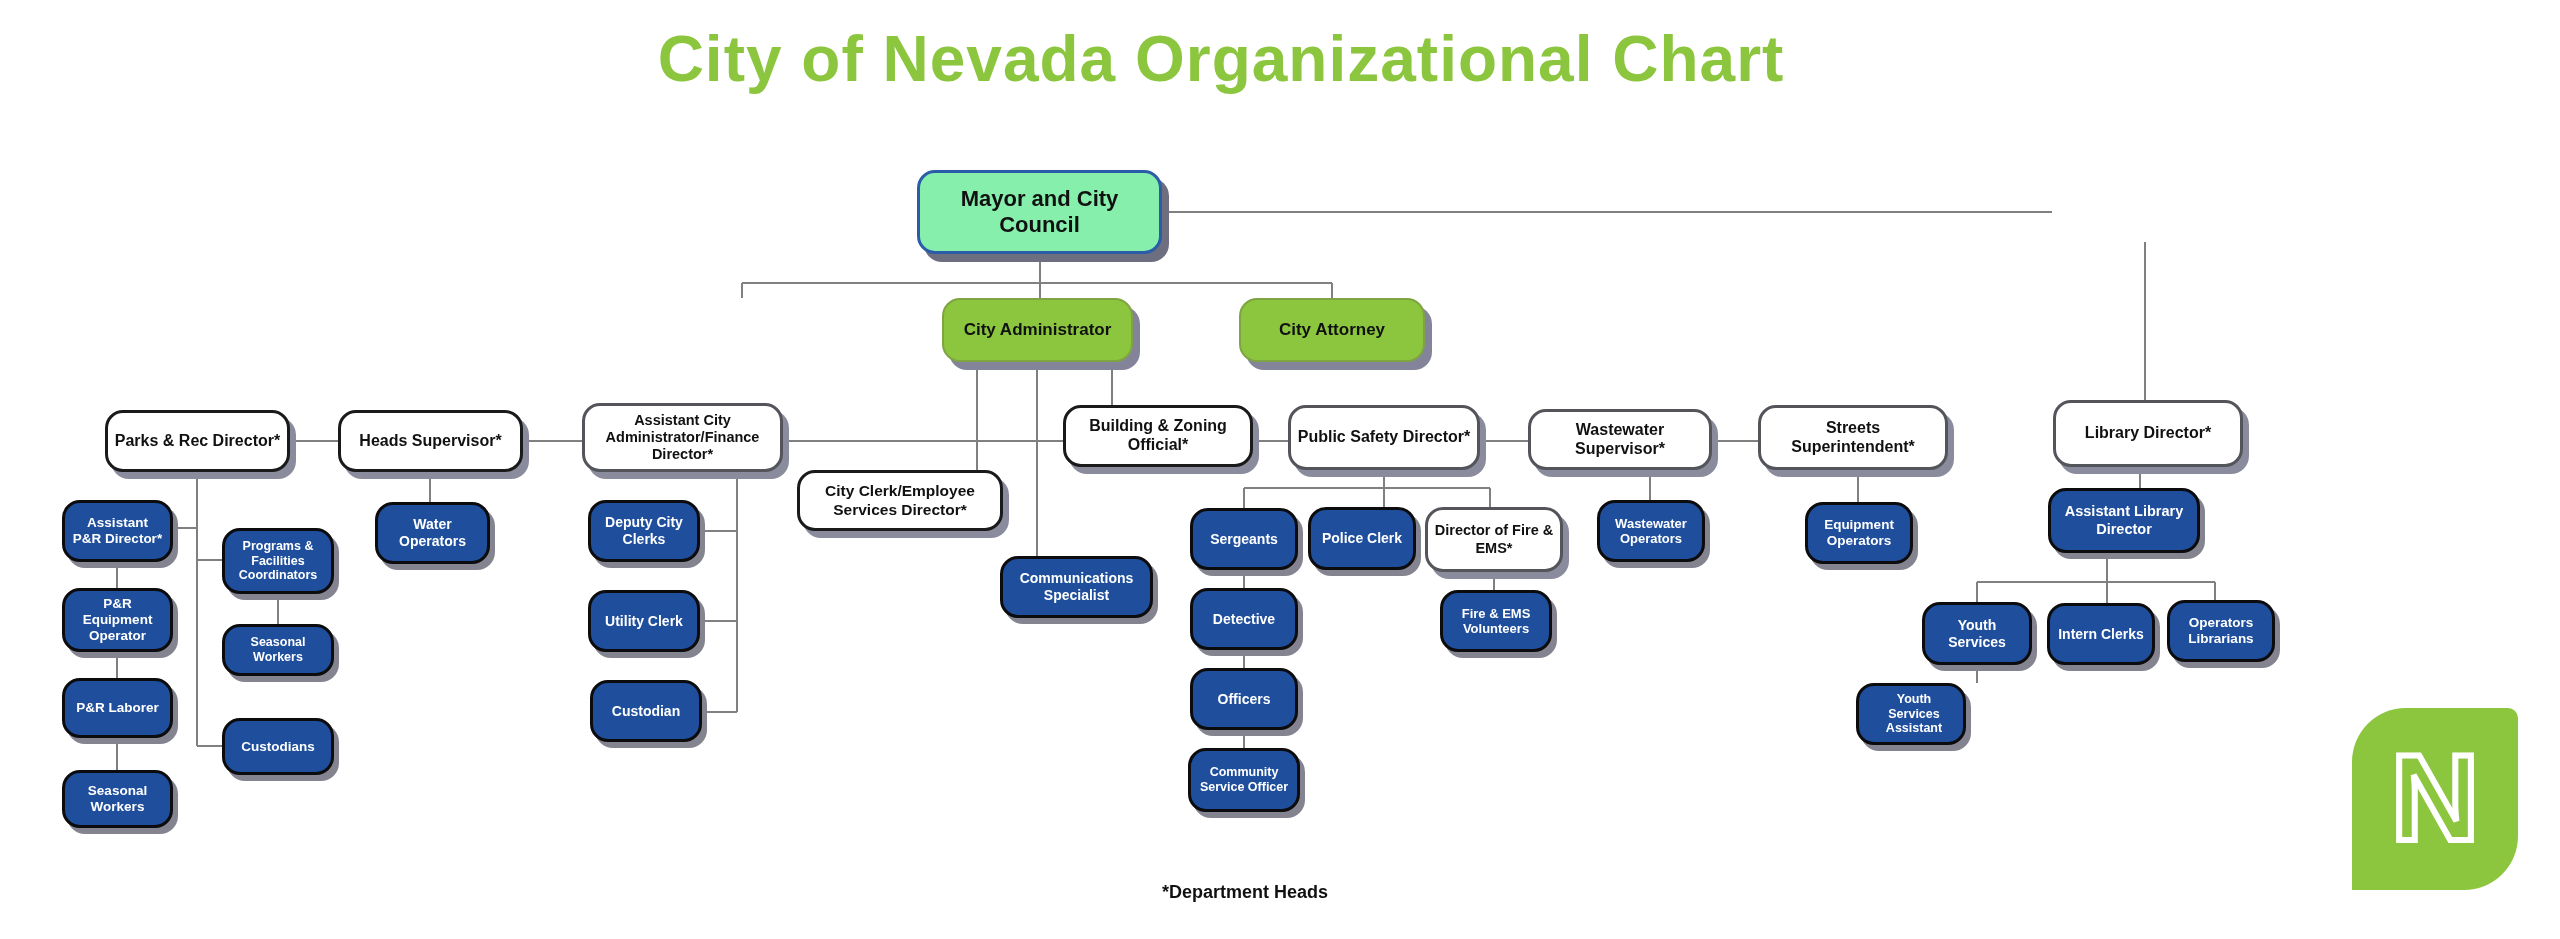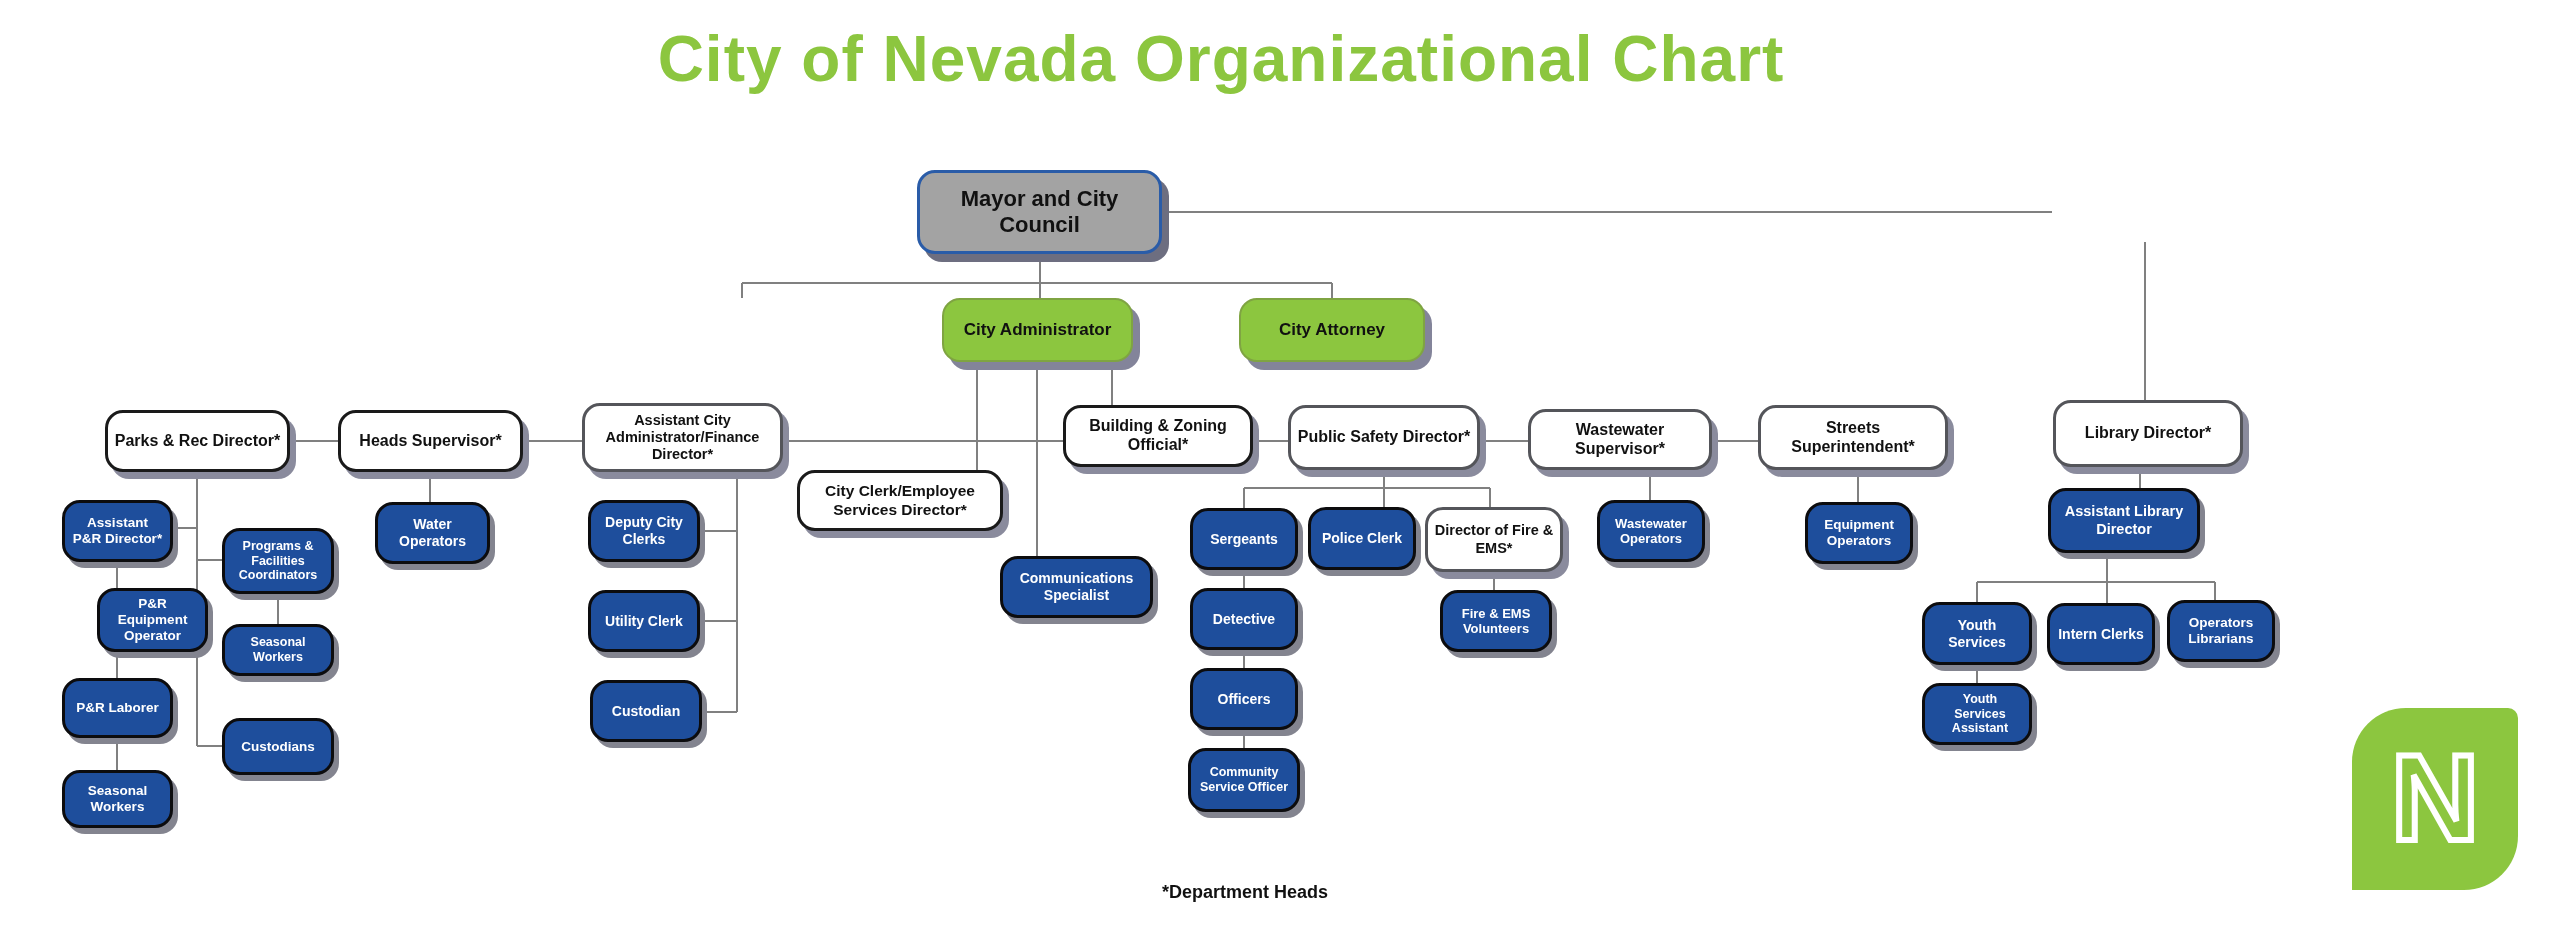--- a/index.html
+++ b/index.html
@@ -12,21 +12,21 @@
   .title{
     position:absolute;left:0;top:22px;width:2442px;text-align:center;
     font-size:64px;font-weight:700;color:#8CC63F;letter-spacing:1px;z-index:2;
   }
   .node{
     position:absolute;z-index:2;box-sizing:border-box;
     display:flex;align-items:center;justify-content:center;text-align:center;
     font-weight:700;line-height:1.18;padding:2px 6px;
   }
   .exec{ 
-    background:#a3a3a3;border:3px solid #2a5ca8;border-radius:18px;color:#111;
+    background:#86efac;border:3px solid #2a5ca8;border-radius:18px;color:#111;
     box-shadow:7px 8px 0 #6d6e80;
   }
   .lead{ 
     background:#8CC63F;border:2px solid #7fa442;border-radius:18px;color:#111;
     box-shadow:7px 8px 0 #83849a;
   }
   .dept{ 
     background:#ffffff;border:3px solid #1a1a1a;border-radius:18px;color:#111;
     box-shadow:6px 7px 0 #8a8b9d;
   }
@@ -118,21 +118,21 @@
   <div class="node dept" style="left:338px;top:410px;width:185px;height:62px;font-size:16px;">Heads Supervisor*</div>
   <div class="node dept gray" style="left:582px;top:403px;width:201px;height:69px;font-size:14.5px;">Assistant City Administrator/Finance Director*</div>
   <div class="node dept" style="left:797px;top:470px;width:206px;height:61px;font-size:15.5px;">City Clerk/Employee Services Director*</div>
   <div class="node dept" style="left:1063px;top:405px;width:190px;height:62px;font-size:16px;">Building &amp; Zoning Official*</div>
   <div class="node dept gray" style="left:1288px;top:405px;width:192px;height:65px;font-size:16px;">Public Safety Director*</div>
   <div class="node dept gray" style="left:1528px;top:409px;width:184px;height:61px;font-size:16px;">Wastewater Supervisor*</div>
   <div class="node dept gray" style="left:1758px;top:405px;width:190px;height:65px;font-size:16px;">Streets Superintendent*</div>
   <div class="node dept gray" style="left:2053px;top:400px;width:190px;height:67px;font-size:16px;">Library Director*</div>
 
   <div class="node staff" style="left:62px;top:500px;width:111px;height:62px;font-size:13.5px;">Assistant P&amp;R Director*</div>
-  <div class="node staff" style="left:62px;top:588px;width:111px;height:64px;font-size:13.5px;margin-left:35px;">P&amp;R Equipment Operator</div>
+  <div class="node staff" style="left:62px;top:588px;width:111px;height:64px;font-size:13.5px;">P&amp;R Equipment Operator</div>
   <div class="node staff" style="left:62px;top:678px;width:111px;height:60px;font-size:13.5px;">P&amp;R Laborer</div>
   <div class="node staff" style="left:62px;top:770px;width:111px;height:58px;font-size:13.5px;">Seasonal Workers</div>
   <div class="node staff" style="left:222px;top:528px;width:112px;height:66px;font-size:12.5px;">Programs &amp; Facilities Coordinators</div>
   <div class="node staff" style="left:222px;top:624px;width:112px;height:52px;font-size:12.5px;">Seasonal Workers</div>
   <div class="node staff" style="left:222px;top:718px;width:112px;height:57px;font-size:13.5px;">Custodians</div>
 
   <div class="node staff" style="left:375px;top:502px;width:115px;height:62px;font-size:14px;">Water Operators</div>
 
   <div class="node staff" style="left:588px;top:500px;width:112px;height:62px;font-size:14px;">Deputy City Clerks</div>
   <div class="node staff" style="left:588px;top:590px;width:112px;height:62px;font-size:14px;">Utility Clerk</div>
@@ -148,21 +148,21 @@
   <div class="node staff" style="left:1190px;top:668px;width:108px;height:62px;font-size:14px;">Officers</div>
   <div class="node staff" style="left:1188px;top:748px;width:112px;height:64px;font-size:12.5px;">Community Service Officer</div>
 
   <div class="node staff" style="left:1597px;top:500px;width:108px;height:62px;font-size:13px;">Wastewater Operators</div>
   <div class="node staff" style="left:1805px;top:502px;width:108px;height:62px;font-size:13.5px;">Equipment Operators</div>
 
   <div class="node staff" style="left:2048px;top:488px;width:152px;height:65px;font-size:14.5px;">Assistant Library Director</div>
   <div class="node staff" style="left:1922px;top:602px;width:110px;height:63px;font-size:14px;">Youth Services</div>
   <div class="node staff" style="left:2047px;top:603px;width:108px;height:62px;font-size:14px;">Intern Clerks</div>
   <div class="node staff" style="left:2167px;top:600px;width:108px;height:62px;font-size:13.5px;">Operators Librarians</div>
-  <div class="node staff" style="left:1922px;top:683px;width:110px;height:62px;font-size:12.5px;padding-left:12px;">Youth Services Assistant</div>
+  <div class="node staff" style="left:1856px;top:683px;width:110px;height:62px;font-size:12.5px;padding-left:12px;">Youth Services Assistant</div>
 
   <div class="footnote">*Department Heads</div>
 
   <div class="logo">
     <svg width="166" height="182" viewBox="0 0 166 182">
       <text x="83" y="132" text-anchor="middle" font-family="Liberation Sans, DejaVu Sans, sans-serif" font-size="122" font-weight="bold" fill="none" stroke="#ffffff" stroke-width="6">N</text>
     </svg>
   </div>
 
 </div>

